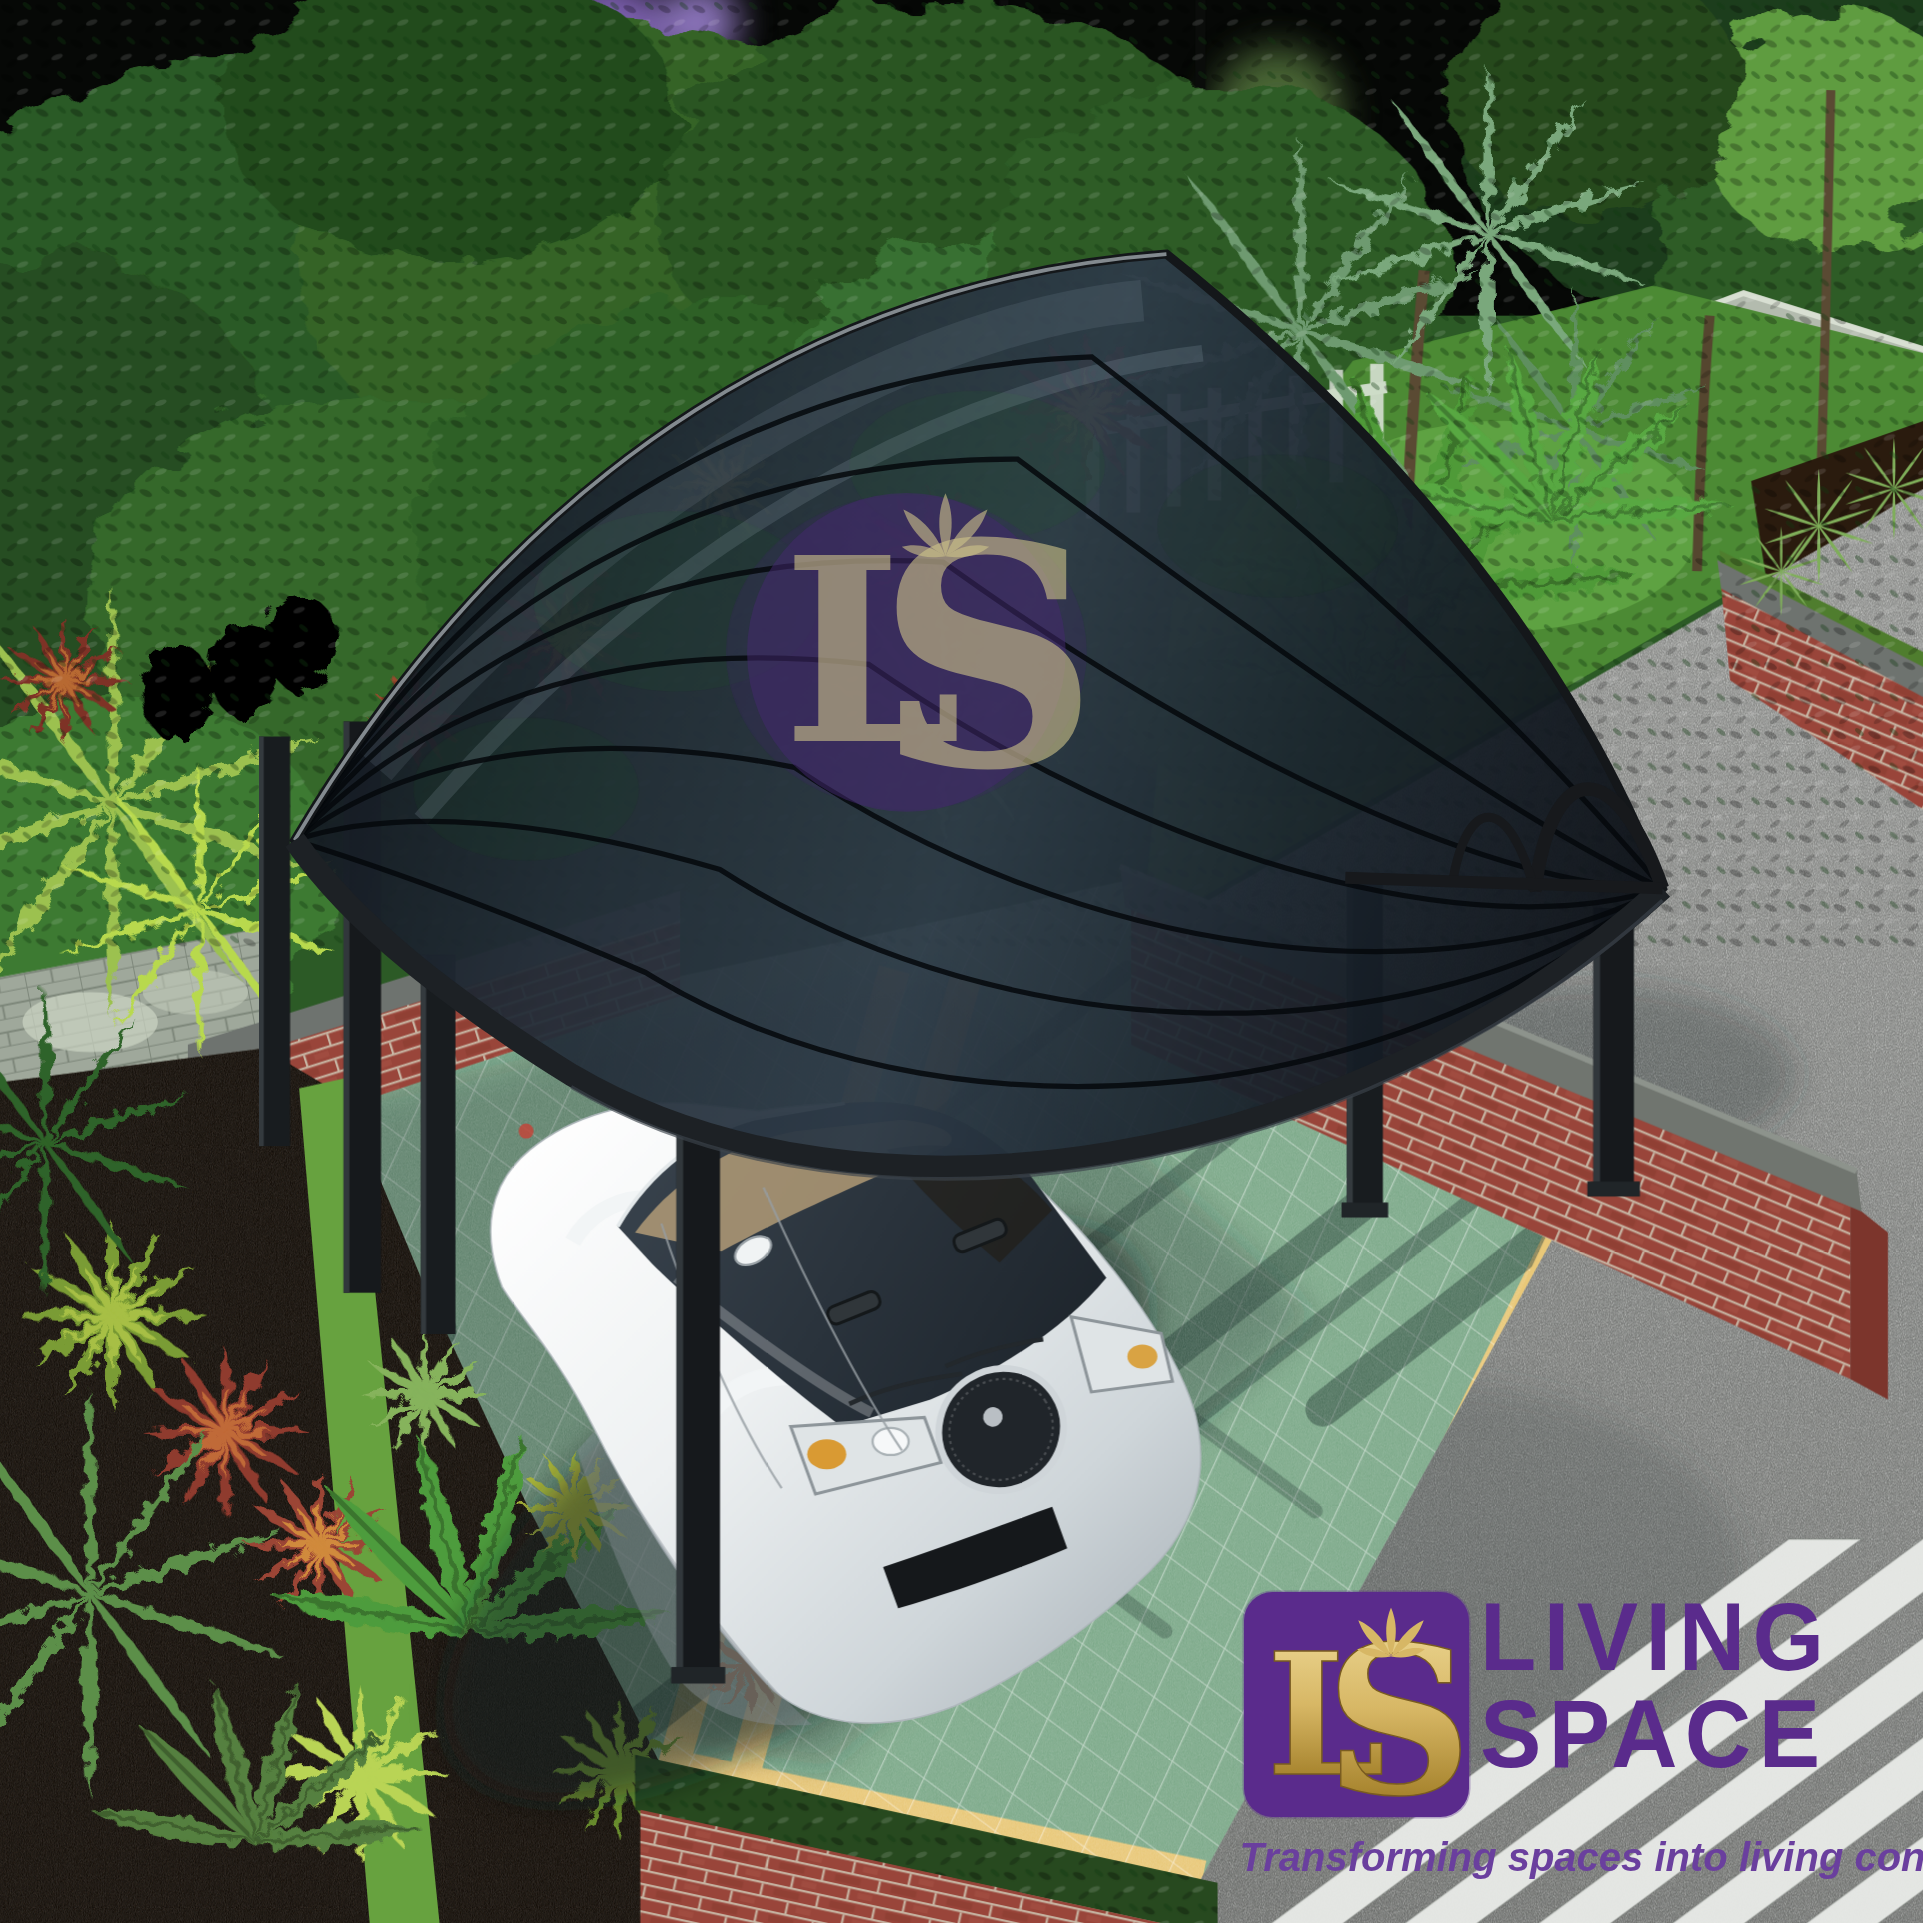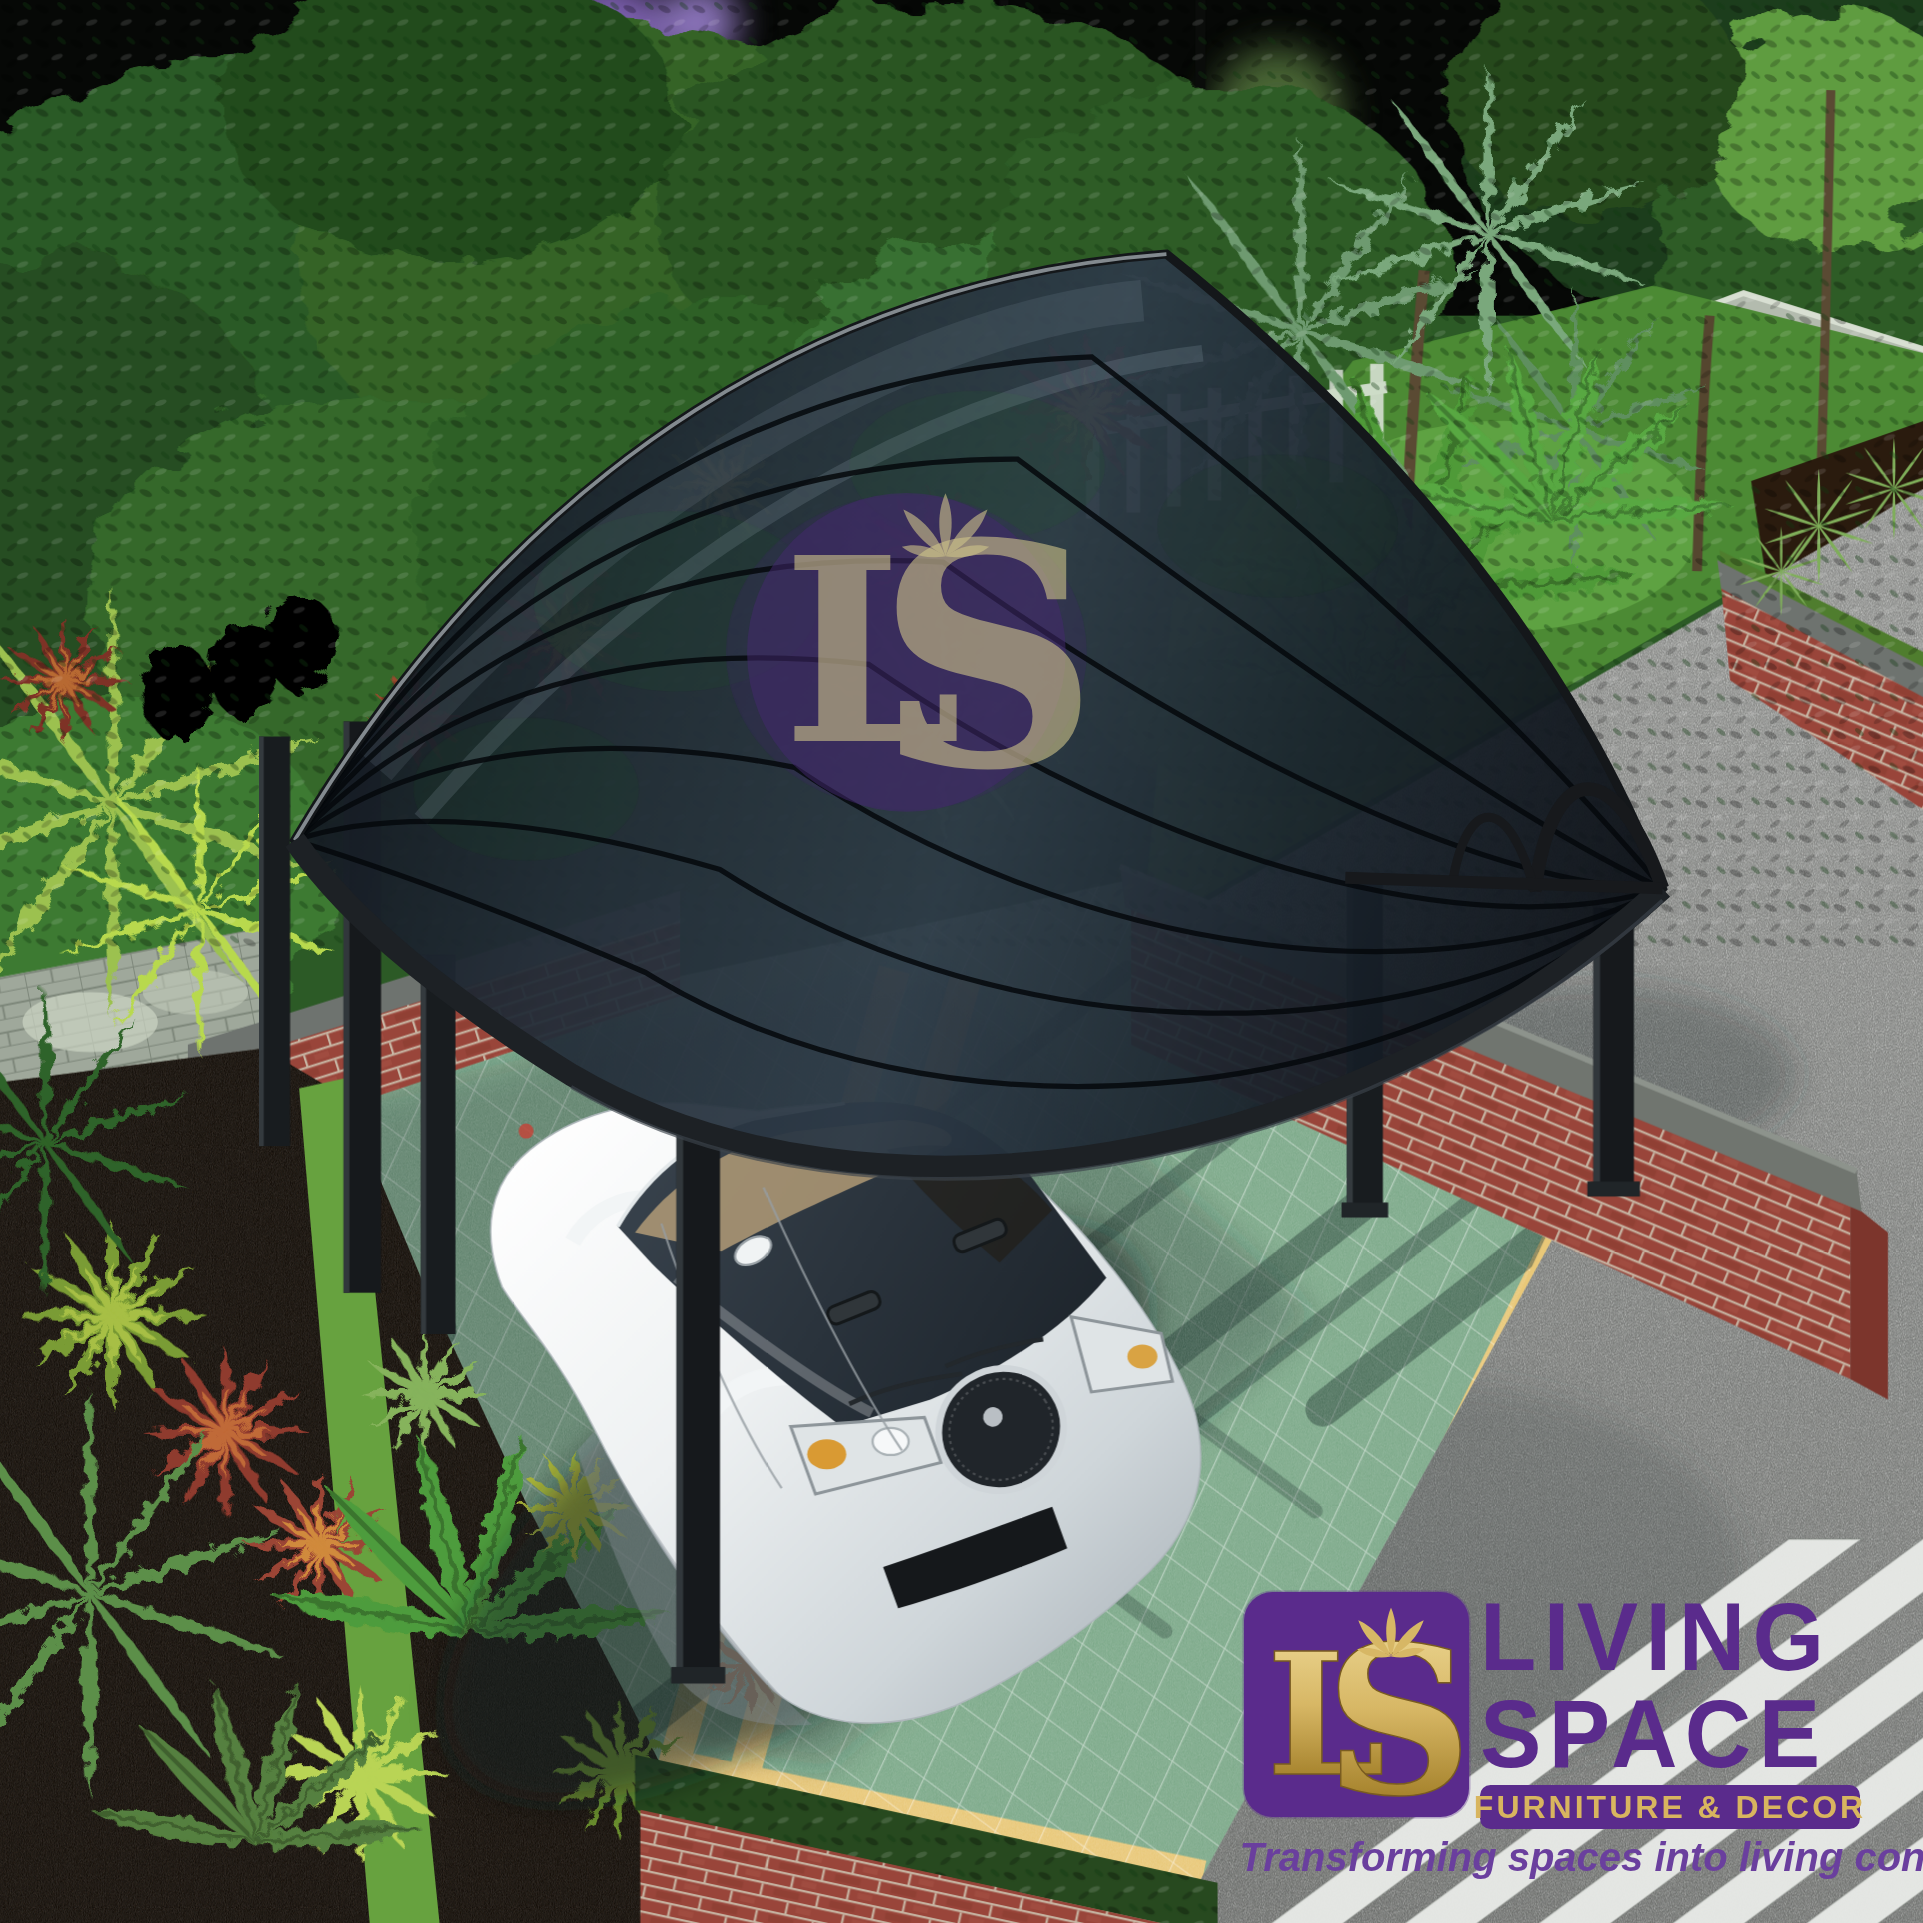--- a/index.html
+++ b/index.html
@@ -626,19 +626,16 @@
         <text x="30" y="242" font-size="225">L</text>
         <text x="108" y="268" font-size="272">S</text>
       </g>
       <g style="color:#d7b765">
         <use href="#lotus" transform="translate(196,86) scale(1.05)"></use>
       </g>
     </svg>
   </div>
   <div class="lname l1">LIVING</div>
   <div class="lname l2">SPACE</div>
-  <div class="banner">
-    <span>FURNITURE &amp; DECOR</span>
-  </div>
   <div class="tagline">Transforming spaces into living concepts</div>
 </div>
 </div>
 
 
 </body></html>

